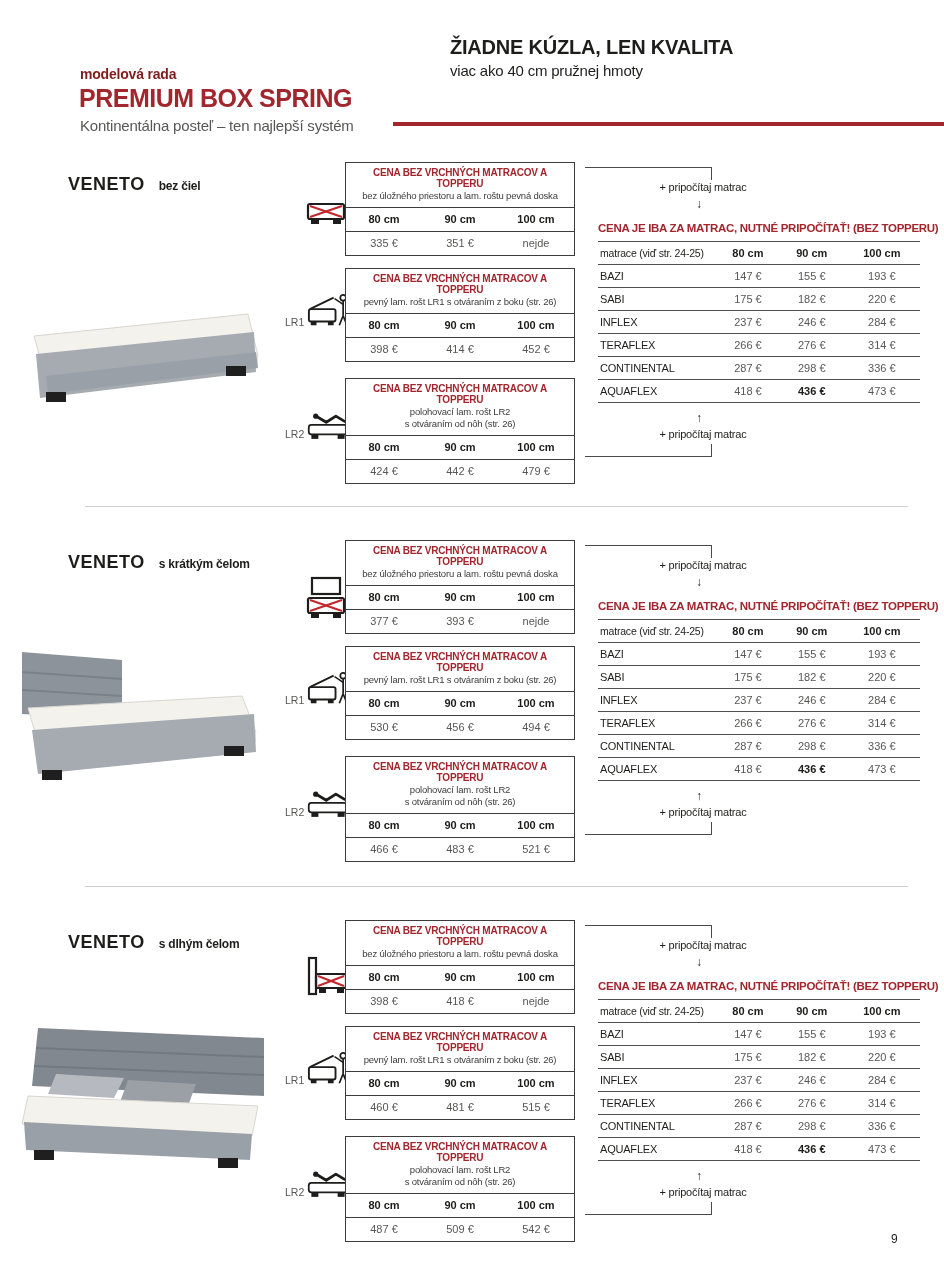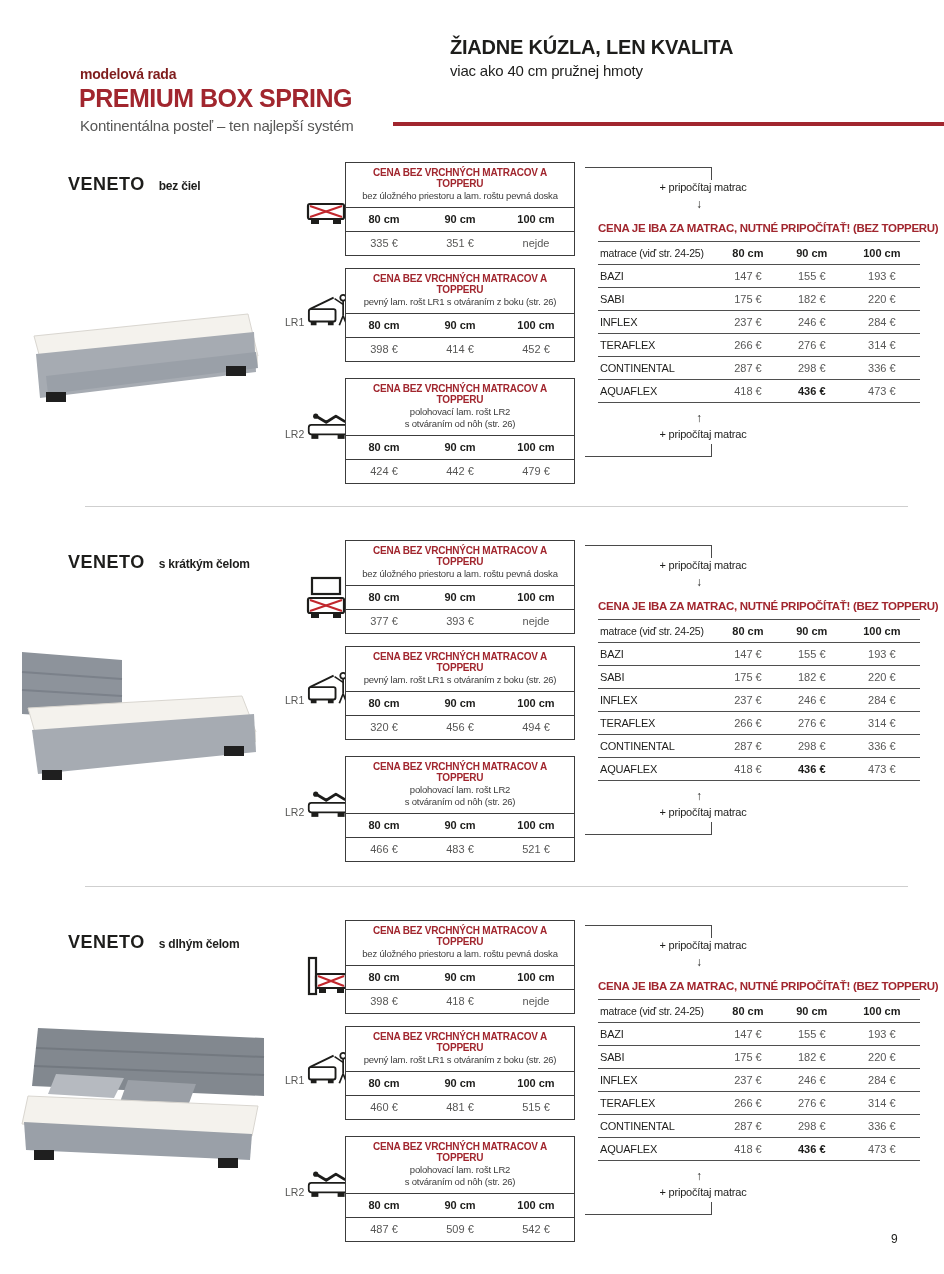--- a/index.html
+++ b/index.html
@@ -338,21 +338,21 @@
         <div class="tb">
           <div class="pt-red">CENA BEZ VRCHNÝCH MATRACOV A TOPPERU</div>
           <div class="pt-sub">pevný lam. rošt LR1 s otváraním z boku (str. 26)</div>
         </div>
         <div class="cols">
           <span>80 cm</span>
           <span>90 cm</span>
           <span>100 cm</span>
         </div>
         <div class="vals">
-          <span>320 €</span>
+          <span>530 €</span>
           <span>456 €</span>
           <span>494 €</span>
         </div>
       </div>
     </div>
 
     <div class="unit unit-2">
       <div class="icon-cell">
         <span class="lr-label">LR2</span>
         <svg width="50" height="36" viewBox="0 0 50 36">

